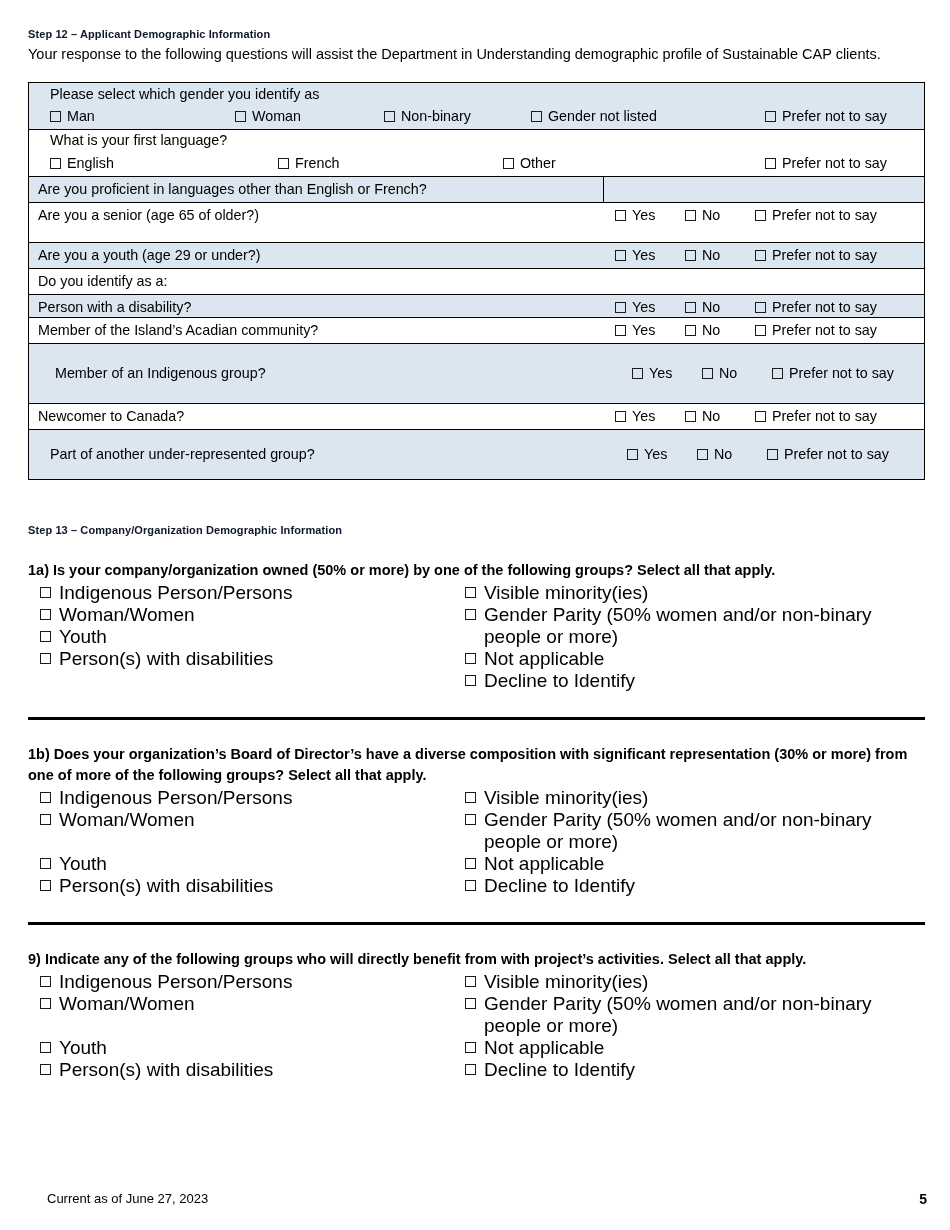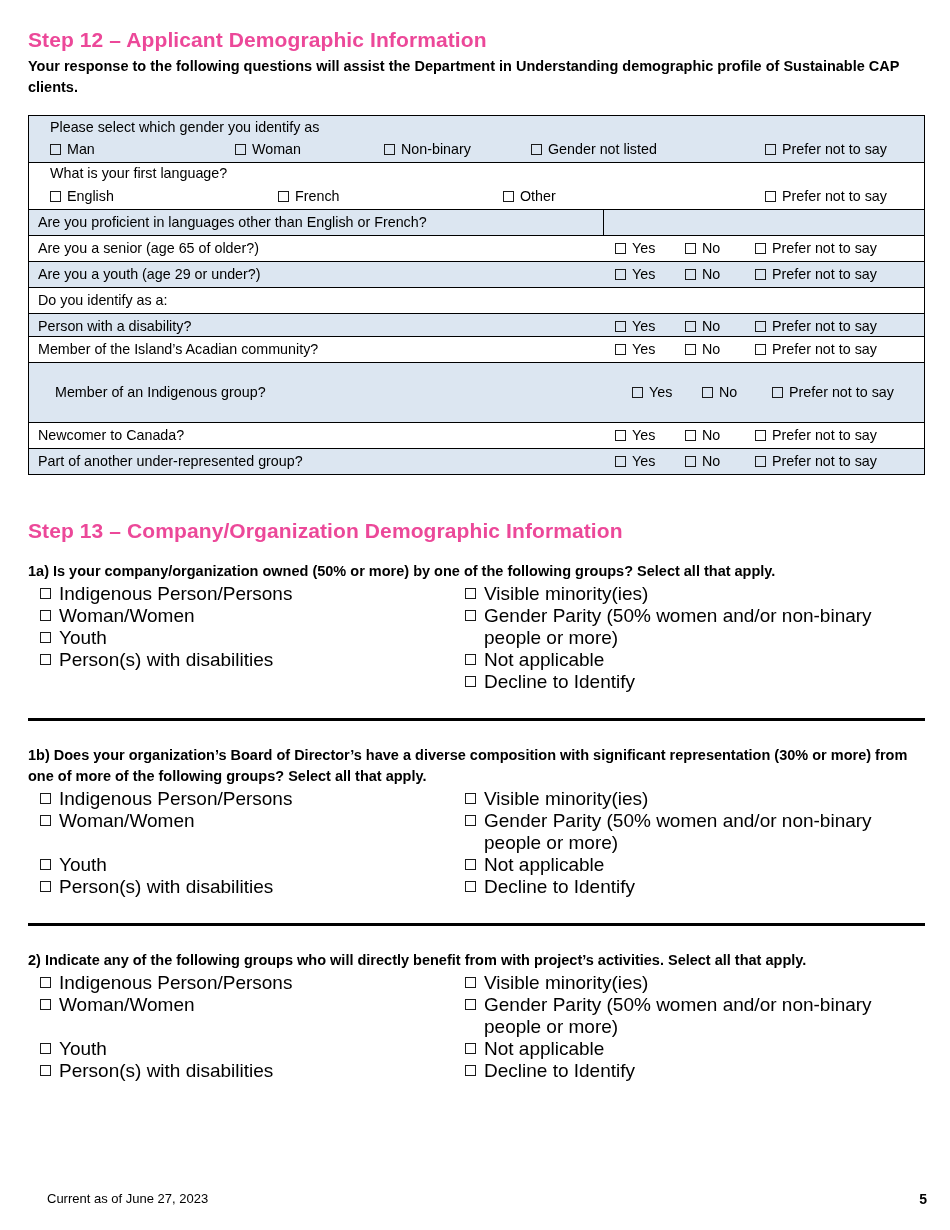--- a/index.html
+++ b/index.html
@@ -25,32 +25,31 @@
   }
   .content {
     position: absolute;
     left: 28px;
     top: 28px;
     width: 897px;
   }
 
   
   h1.step-heading {
-    font-size: 21px;
+    font-size: 11px;
     font-weight: bold;
-    color: #ec4899;
+    color: #0f172a;
     margin: 0 0 4px 0;
     letter-spacing: 0.1px;
   }
   p.intro {
     font-size: 14.5px;
     line-height: 21px;
     margin: 0;
     color: #000;
-    font-weight: bold;
   }
 
   
   .demo-table-wrap {
     margin-top: 17px;
     width: 897px;
     border: 1px solid #000;
     box-sizing: border-box;
   }
   table.demo-table {
@@ -214,21 +213,21 @@
                   
                   
                   
                 </span>
               </div>
             </td>
           </tr>
 
           <tr class="plain rule-below">
             <td style="padding:0;">
-              <div class="optrow" style="height:25px;">
+              <div class="optrow" style="height:39px;">
                 <span class="opt" style="left:9px;line-height:25px;">
                   <span>Are you a senior (age 65 of older?)</span>
                 </span>
                 <span class="opt" style="left:586px;line-height:25px;">
                   <span class="cb"></span><span>Yes</span>
                 </span>
                 <span class="opt" style="left:656px;line-height:25px;">
                   <span class="cb"></span><span>No</span>
                 </span>
                 <span class="opt" style="left:726px;line-height:25px;">
@@ -335,21 +334,21 @@
                   <span class="cb"></span><span>No</span>
                 </span>
                 <span class="opt" style="left:726px;line-height:25px;">
                   <span class="cb"></span><span>Prefer not to say</span>
                 </span>
               </div>
             </td>
           </tr>
 
           <tr class="shaded">
-            <td style="padding:0;text-decoration:underline;">
+            <td style="padding:12px;text-decoration:underline;">
               <div class="optrow" style="height:25px;">
                 <span class="opt" style="left:9px;line-height:25px;">
                   <span>Part of another under-represented group?</span>
                 </span>
                 <span class="opt" style="left:586px;line-height:25px;">
                   <span class="cb"></span><span>Yes</span>
                 </span>
                 <span class="opt" style="left:656px;line-height:25px;">
                   <span class="cb"></span><span>No</span>
                 </span>
@@ -358,21 +357,21 @@
                 </span>
               </div>
             </td>
           </tr>
 
         </tbody>
       </table>
     </div>
 
     <div class="step13-wrap">
-      <h1 class="step-heading" style="margin-bottom:18px;">Step 13 – Company/Organization Demographic Information</h1>
+      <h1 class="step-heading" style="margin-bottom:24px;">Step 13 – Company/Organization Demographic Information</h1>
 
       <div class="qblock">
         <p class="qtext">1a) Is your company/organization owned (50% or more) by one of the following groups? Select all that apply.</p>
         <div class="checkgrid">
           <div class="col colL">
             <p class="citem"><span class="cb"></span><span>Indigenous Person/Persons</span></p>
             <p class="citem"><span class="cb"></span><span>Woman/Women</span></p>
             <p class="citem"><span class="cb"></span><span>Youth</span></p>
             <p class="citem"><span class="cb"></span><span>Person(s) with disabilities</span></p>
           </div><div class="col colR">
@@ -400,21 +399,21 @@
             <p class="citem wrap2"><span class="cb"></span><span>Gender Parity (50% women and/or non-binary people or more)</span></p>
             <p class="citem"><span class="cb"></span><span>Not applicable</span></p>
             <p class="citem"><span class="cb"></span><span>Decline to Identify</span></p>
           </div>
         </div>
       </div>
 
       <hr class="thick">
 
       <div class="qblock" style="margin-top:24px;">
-        <p class="qtext">2) Indicate any of the following groups who will directly benefit from with project’s activities. Select all that apply.</p>
+        <p class="qtext">9) Indicate any of the following groups who will directly benefit from with project’s activities. Select all that apply.</p>
         <div class="checkgrid">
           <div class="col colL">
             <p class="citem"><span class="cb"></span><span>Indigenous Person/Persons</span></p>
             <p class="citem"><span class="cb"></span><span>Woman/Women</span></p>
             <div class="spacer-line"></div>
             <p class="citem"><span class="cb"></span><span>Youth</span></p>
             <p class="citem"><span class="cb"></span><span>Person(s) with disabilities</span></p>
           </div><div class="col colR" style="width:420px;">
             <p class="citem"><span class="cb"></span><span>Visible minority(ies)</span></p>
             <p class="citem wrap2"><span class="cb"></span><span>Gender Parity (50% women and/or non-binary people or more)</span></p>

